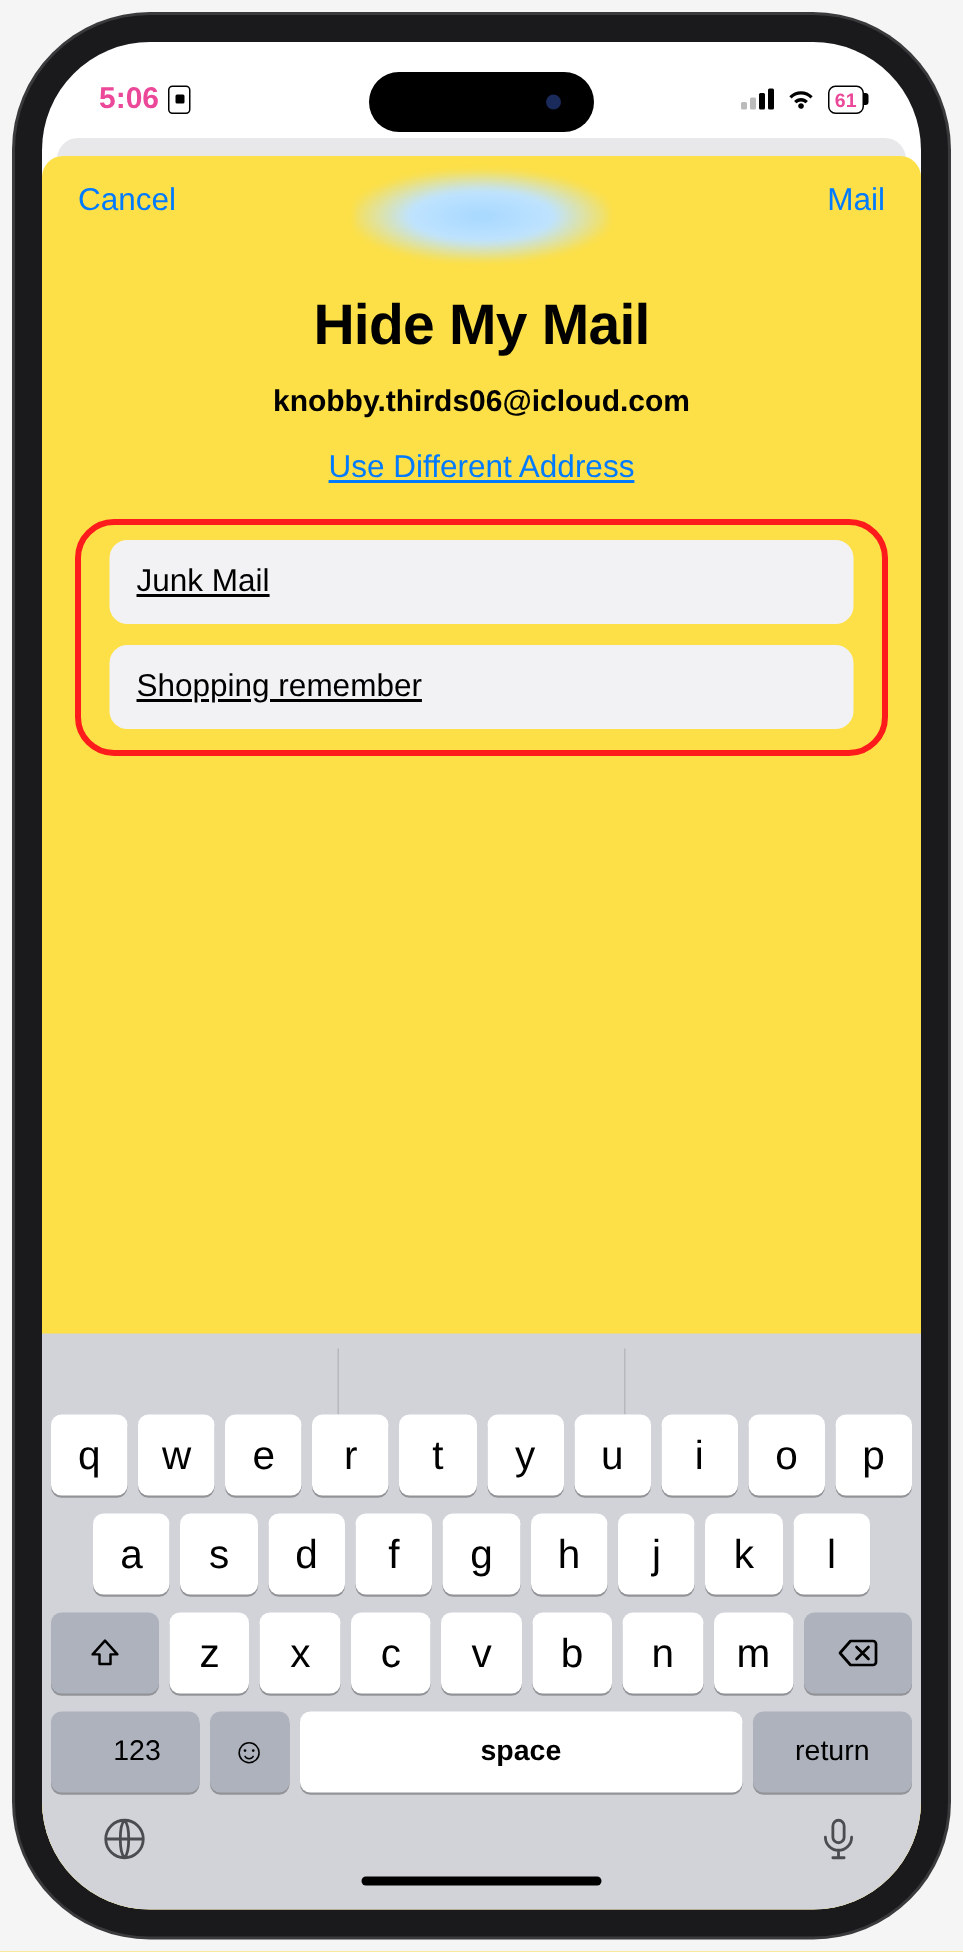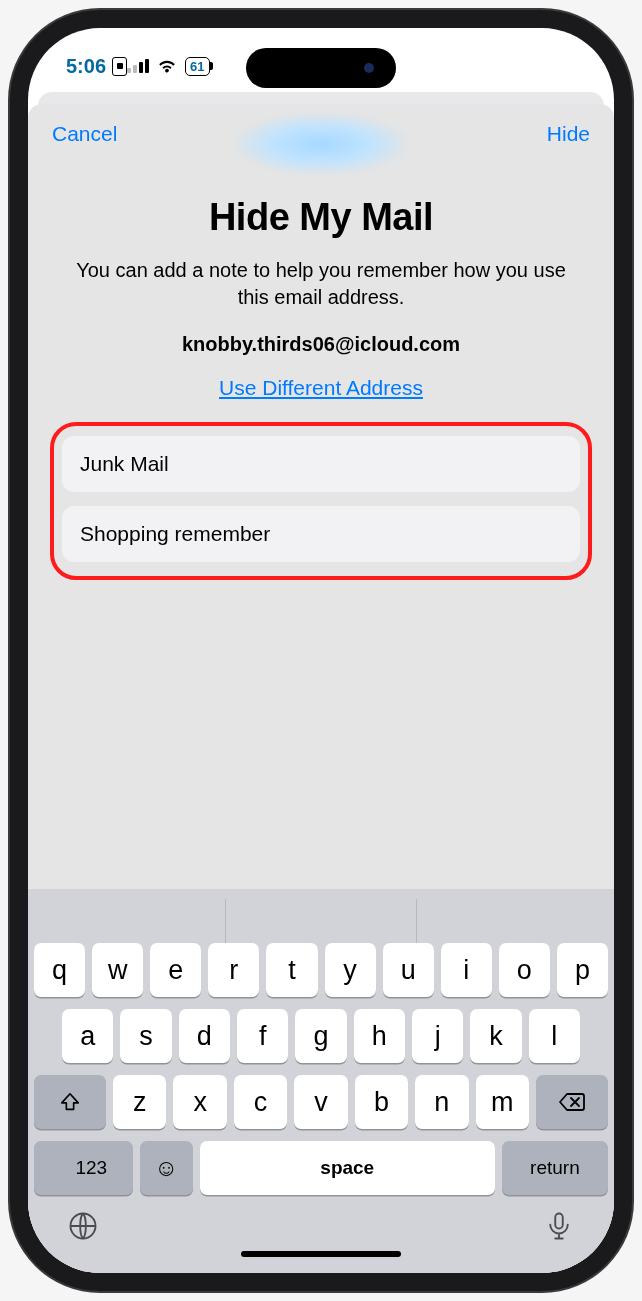--- a/index.html
+++ b/index.html
@@ -45,26 +45,26 @@
     position:absolute;
     right:22px; top:50%;
     transform:translateY(-50%);
     width:10px; height:10px;
     border-radius:50%;
     background:#1a2a5a;
   }
   .status-bar {
     height: 58px;
     display: flex;
-    justify-content: flex-start;
+    justify-content: space-between;
     align-items: center;
     padding: 18px 38px 0;
     font-size: 20px;
     font-weight: 600;
-    color: #0369a1;
+    color: #ec4899;
   }
   .status-left { display: flex; align-items: center; gap: 6px; }
   .status-right { display: flex; align-items: center; gap: 7px; }
   .card-icon{
     width:15px; height:19px; border:1.5px solid #000; border-radius:3px;
     display:flex; align-items:center; justify-content:center;
   }
   .card-icon::before{content:""; width:6px; height:6px; background:#000; border-radius:1px;}
   .signal-bars{display:flex;align-items:flex-end;gap:2px;height:14px;}
   .signal-bars span{width:4px;background:#000;border-radius:1px;}
@@ -79,21 +79,21 @@
   }
   .battery-box::after{content:"";position:absolute;right:-4px;top:4px;width:3px;height:8px;background:#000;border-radius:0 2px 2px 0;}
   .sheet-back{
     background:#e8e8ea;
     height:14px;
     border-radius:14px 14px 0 0;
     margin:6px 10px 0;
   }
   .sheet {
     flex: 1;
-    background: #e5e5e5;
+    background: #fde047;
     border-radius: 14px 14px 0 0;
     margin-top:-2px;
     display: flex;
     flex-direction: column;
     position:relative;
   }
   .sheet-header {
     display: flex;
     justify-content: space-between;
     padding: 18px 24px 10px;
@@ -109,22 +109,23 @@
     pointer-events:none;
   }
   .content { padding: 12px 26px 0; text-align: center; }
   .title { font-size: 38px; font-weight: 700; margin: 28px 0 18px; letter-spacing:-0.5px;}
   .subtitle { font-size: 20px; color: #000; line-height: 1.35; margin: 0 10px 22px; }
   .email { font-size: 20px; font-weight: 700; margin-bottom: 20px; }
   .diff-link { font-size: 21px; color: #007aff; cursor: pointer; margin-bottom: 22px; display:block;text-decoration:underline;}
   .highlight-box {
     border: 4.5px solid #fd1b1b;
     border-radius: 26px;
-    padding: 10px 8px;
+    padding: 10px 19px;
     margin: 12px -4px;
+    text-decoration: underline;
   }
   .input-field {
     background: #f2f2f4;
     border-radius: 12px;
     padding: 16px 18px;
     font-size: 21px;
     text-align: left;
     color: #000;
     margin-bottom: 14px;
     cursor: text;
@@ -193,26 +194,25 @@
         </span>
         <span class="battery-box">61</span>
       </div>
     </div>
 
     <div class="sheet-back"></div>
     <div class="sheet">
       <div class="blue-blob"></div>
       <div class="sheet-header">
         <span class="link-btn">Cancel</span>
-        <span class="link-btn">Hide</span>
+        <span class="link-btn">Mail</span>
       </div>
 
       <div class="content">
         <h1 class="title">Hide My Mail</h1>
-        <p class="subtitle">You can add a note to help you remember how you use this email address.</p>
         <p class="email">knobby.thirds06@icloud.com</p>
         <span class="diff-link">Use Different Address</span>
 
         <div class="highlight-box">
           <div class="input-field">Junk Mail</div>
           <div class="input-field">Shopping remember</div>
         </div>
       </div>
 
       <div style="flex:1"></div>

